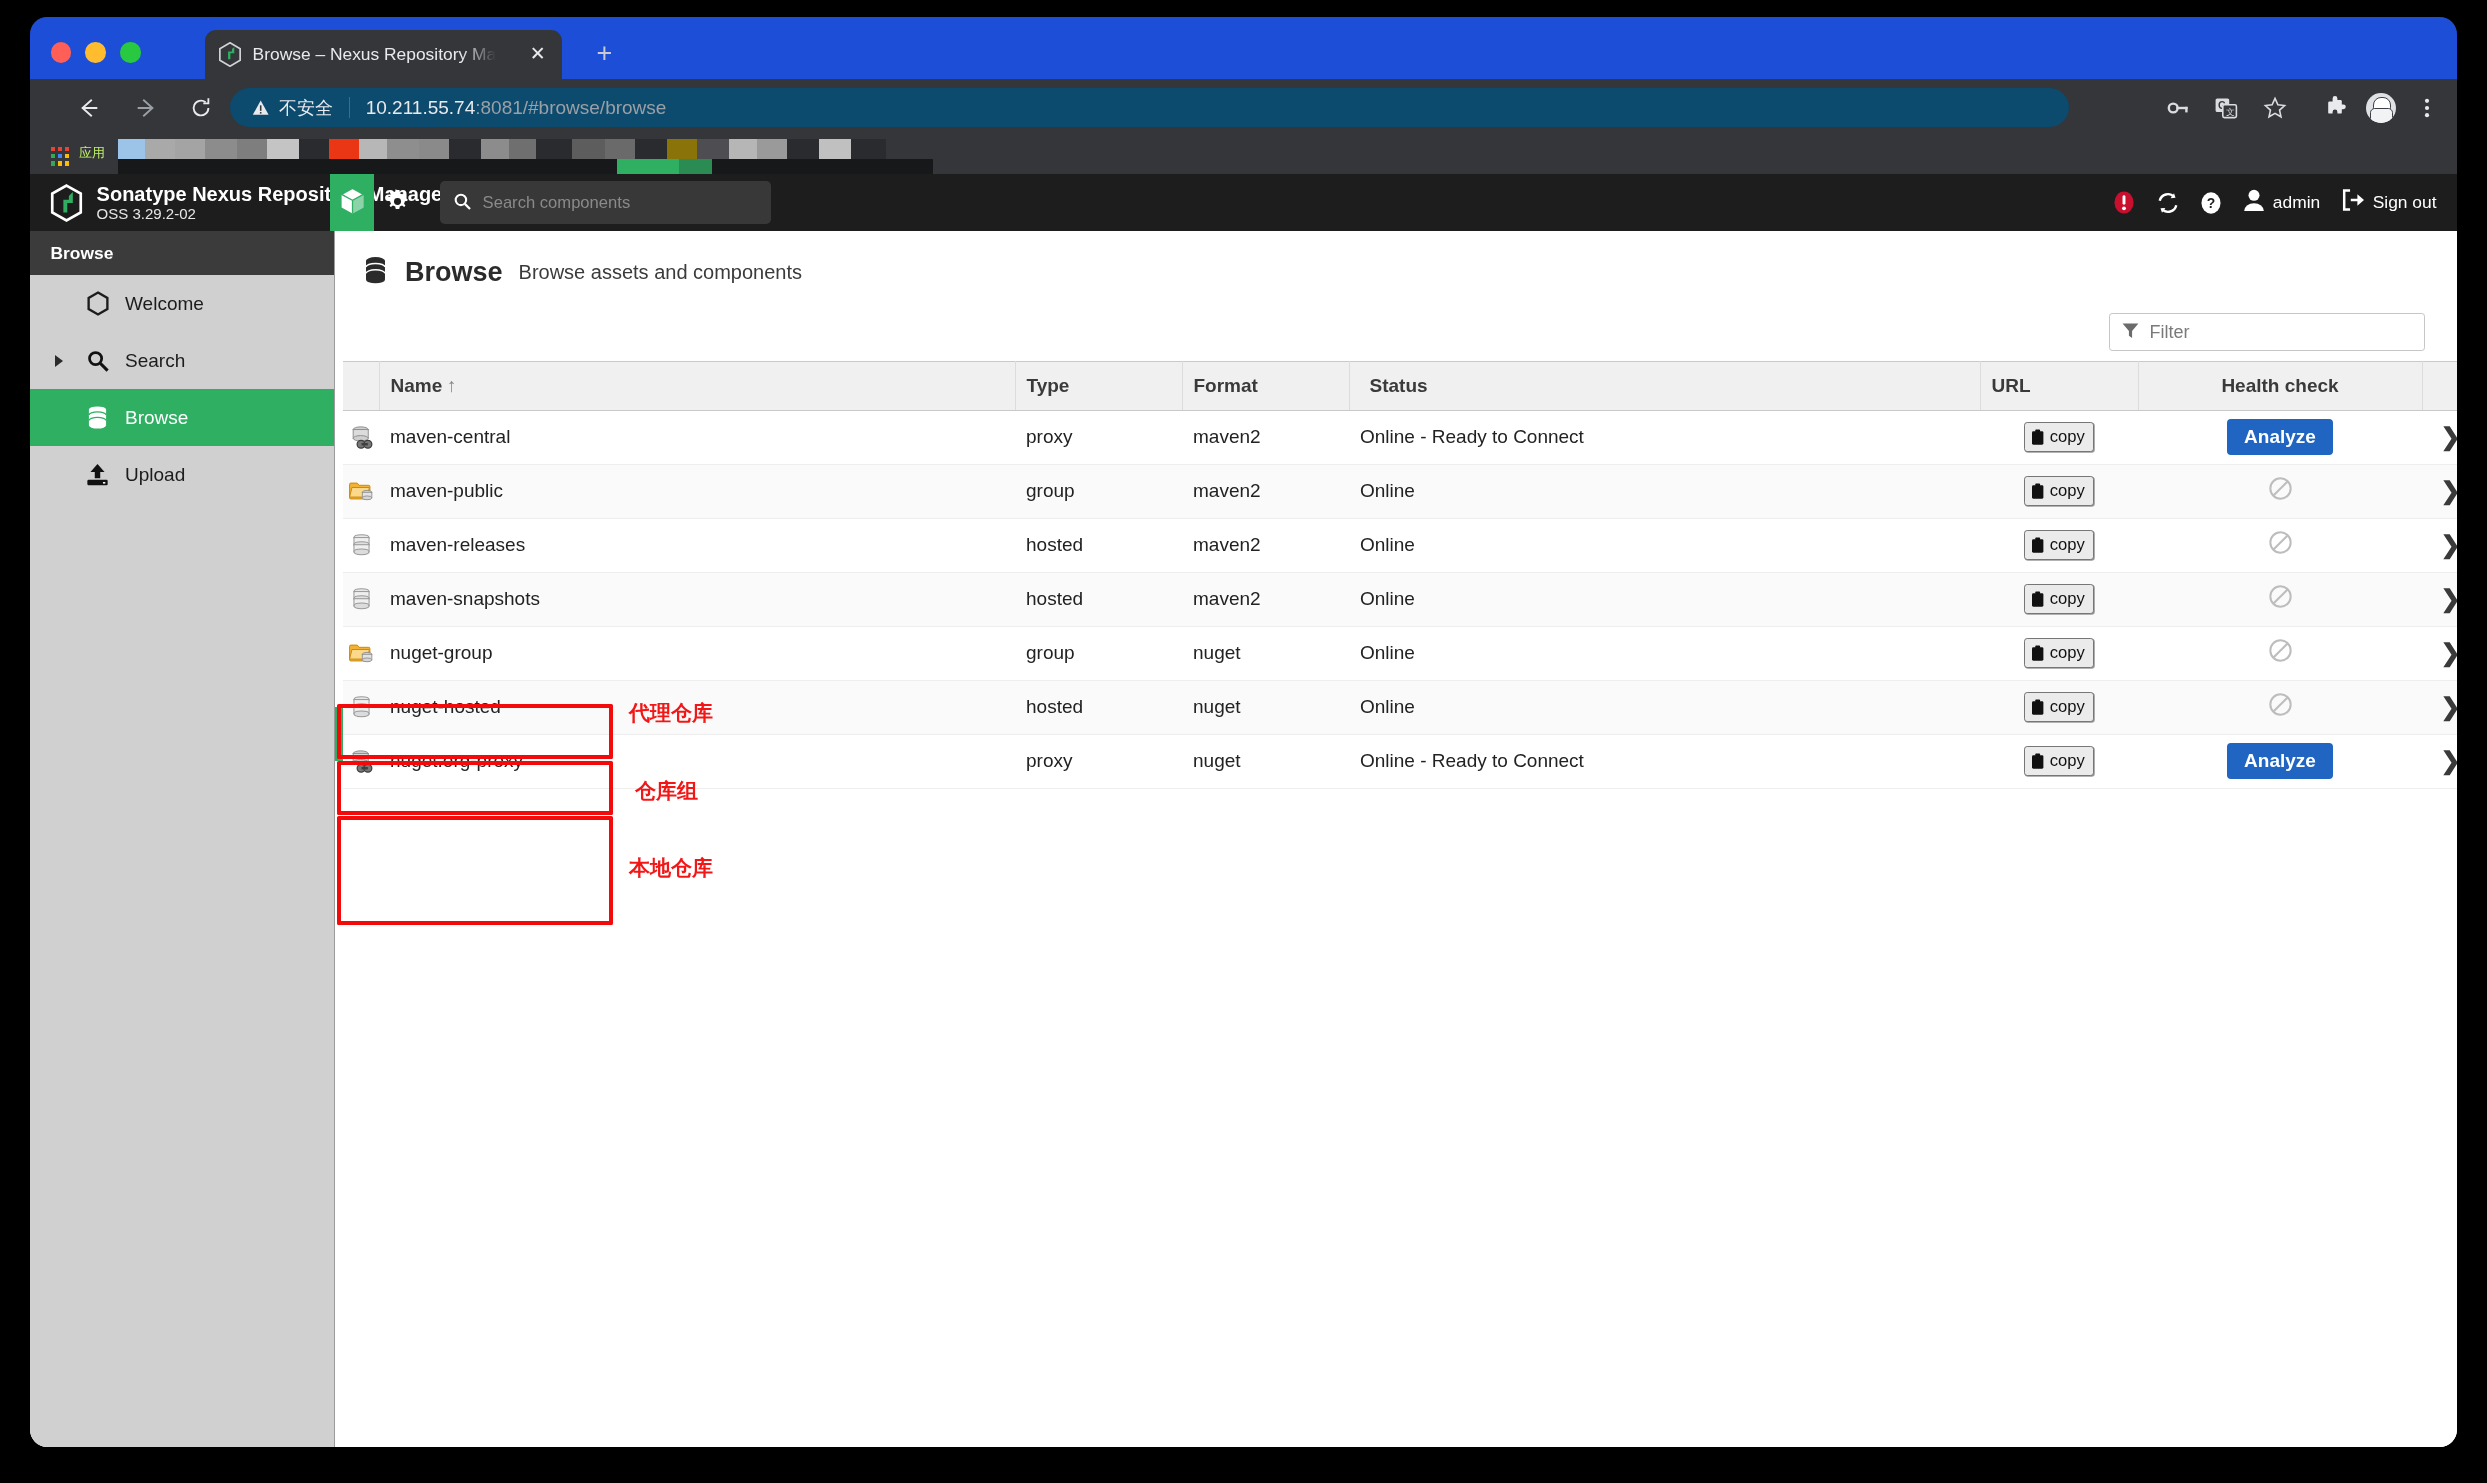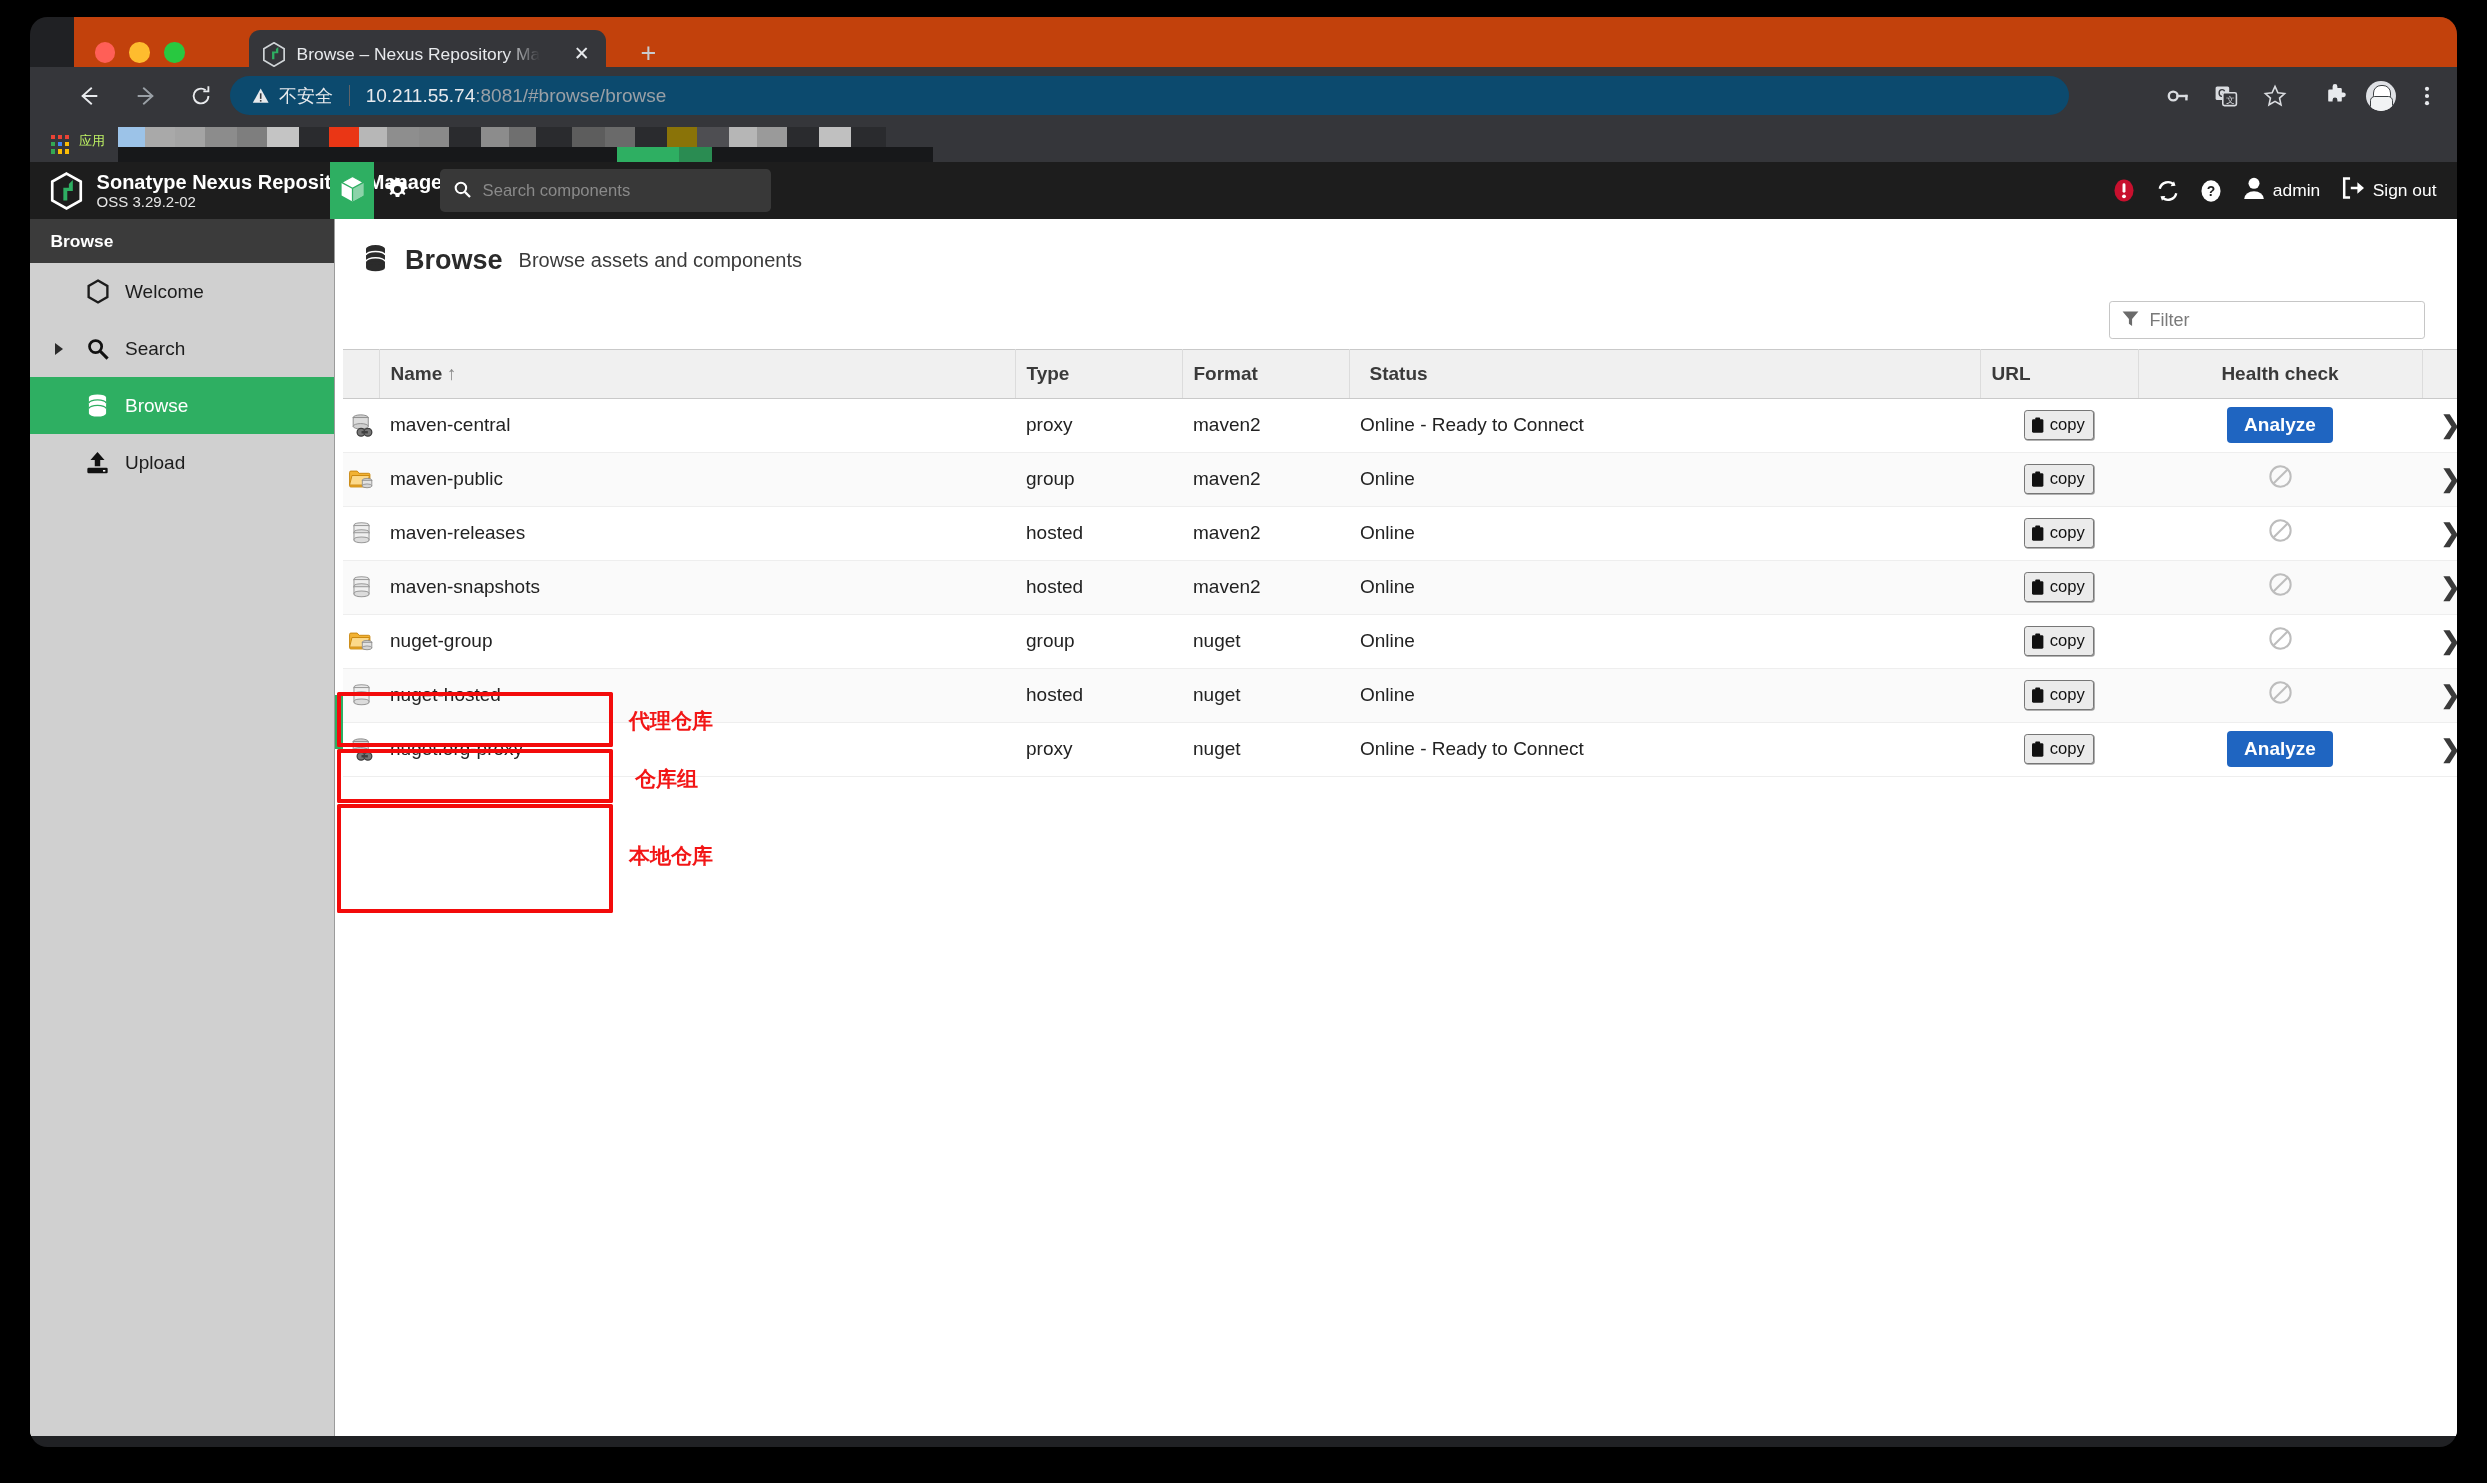--- a/index.html
+++ b/index.html
@@ -16,23 +16,22 @@
     left: 30px; top: 17.4px;
     width: 2427px; height: 1430px;
     background: #202124;
     border-radius: 17.4px;
     overflow: hidden;
   }
 
   
   #tabstrip {
     position: relative;
-    height: 50px;
-    background: #c2410c;
-    margin-left: 44px;
+    height: 62px;
+    background: #1d4ed8;
   }
   .traffic { position: absolute; top: 25px; width: 20.5px; height: 20.5px; border-radius: 50%; }
   .tl-red    { left: 20.5px;  background: #ff5f57; }
   .tl-yellow { left: 55px;  background: #febc2e; }
   .tl-green  { left: 90px; background: #28c840; }
 
   #tab {
     position: absolute;
     left: 175px; top: 12.6px;
     width: 357px; height: 49px;
@@ -874,20 +873,20 @@
                 <td class="c-health"><button class="analyze-btn">Analyze</button></td>
                 <td class="c-chev"><span class="chev">❯</span></td>
               </tr>
             </tbody>
         </table>
 
         <div class="ann-box" style="left:1.6px;  top:473px; width:276px; height:55px;"></div>
         <div class="ann-box" style="left:1.6px;  top:530px; width:276px; height:54px;"></div>
         <div class="ann-box" style="left:1.6px;  top:585px; width:276px; height:109px;"></div>
 
-        <div class="ann-text" style="left:294px; top:488px;">代理仓库</div>
+        <div class="ann-text" style="left:294px; top:468px;">代理仓库</div>
         <div class="ann-text" style="left:300px; top:546px;">仓库组</div>
         <div class="ann-text" style="left:294px; top:623px;">本地仓库</div>
       </div>
     </div>
   </div>
 </div>
 
 
 </body></html>

